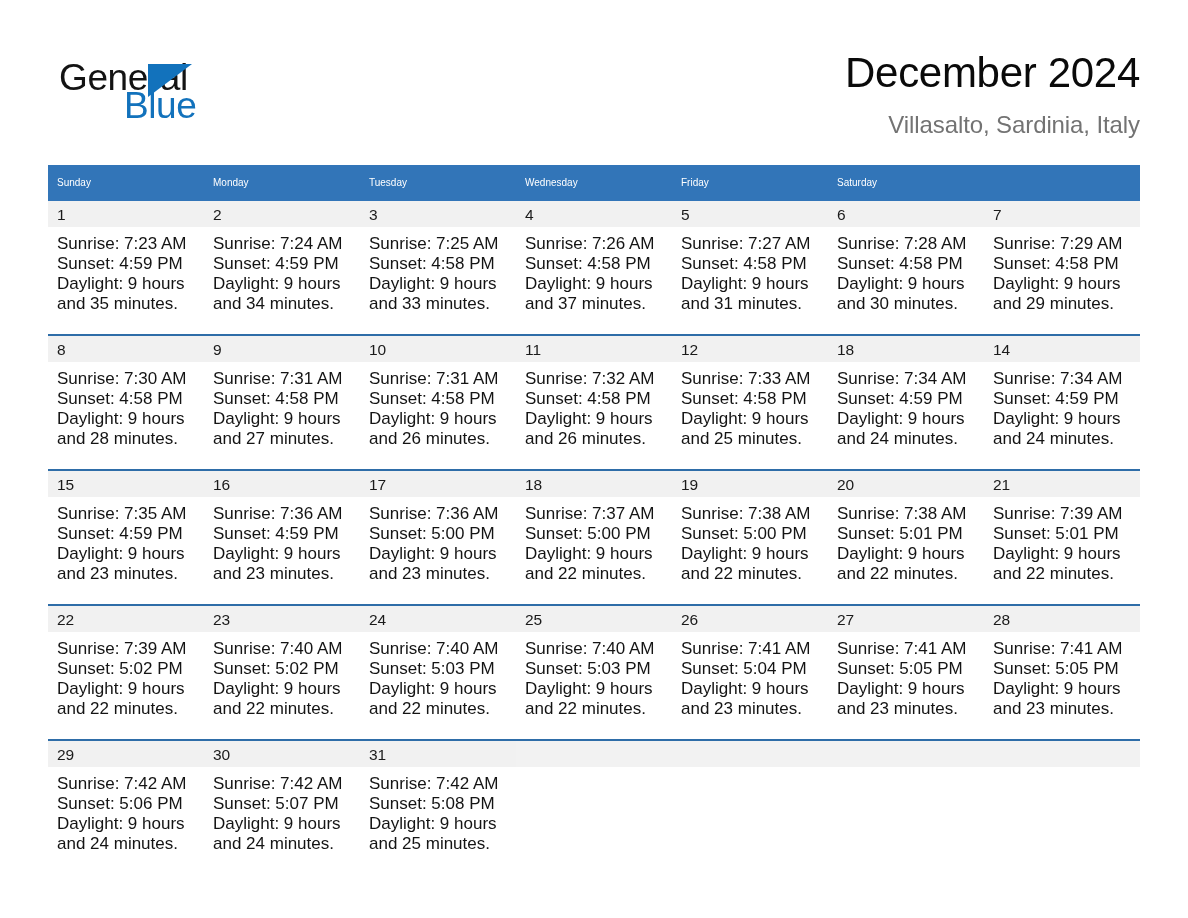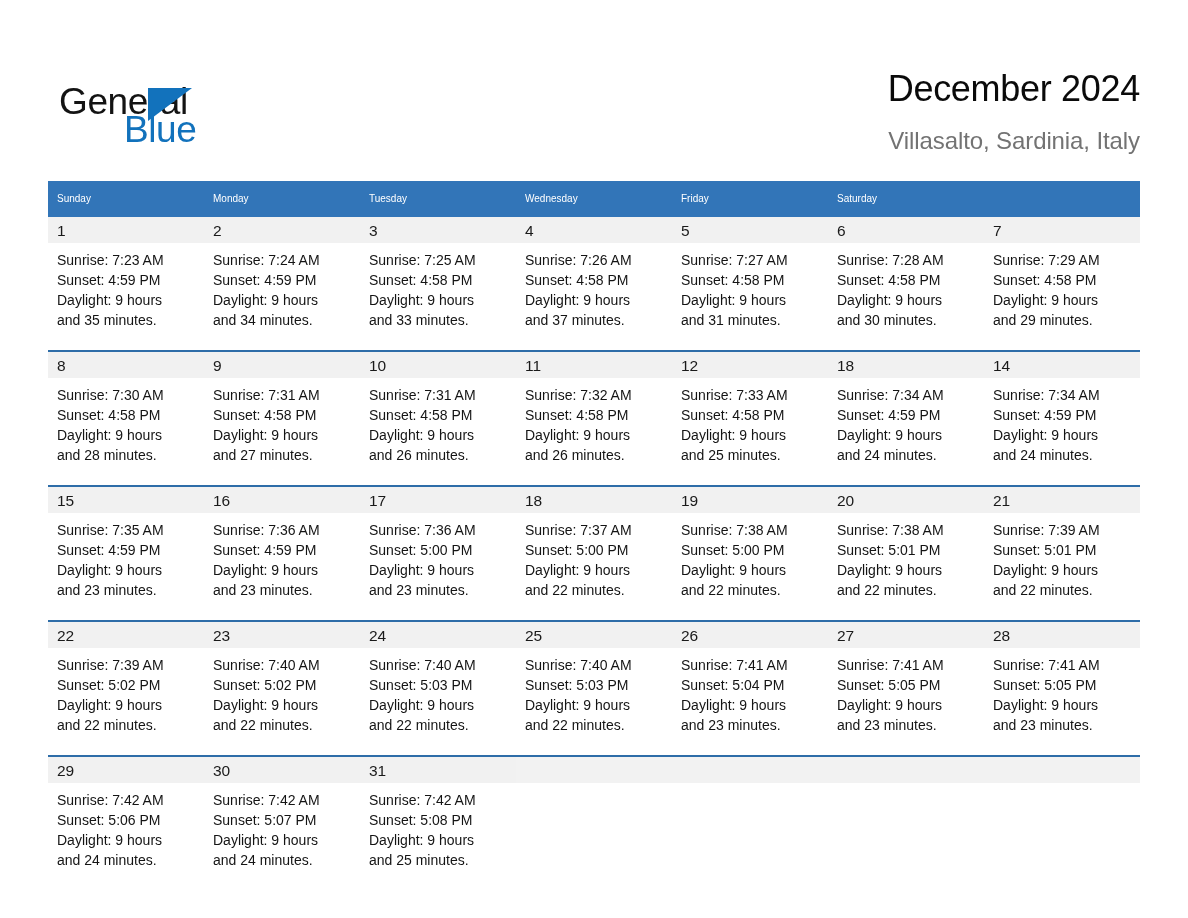--- a/index.html
+++ b/index.html
@@ -12,23 +12,23 @@
   .page {
     width: 1188px;
     height: 918px;
     position: relative;
     padding: 0 48px;
   }
 
   
   .masthead {
     display: flex;
-    align-items: flex-end;
+    align-items: center;
     justify-content: space-between;
-    padding-top: 62px;
+    padding-top: 46px;
   }
   .logo {
     position: relative;
     width: 210px;
     height: 78px;
   }
   .logo-general {
     position: absolute;
     left: 11px;
     top: 0px;
@@ -53,21 +53,21 @@
     width: 0;
     height: 0;
     border-left: 44px solid #1272bc;
     border-bottom: 33px solid transparent;
   }
   .titleblock {
     text-align: right;
     padding-top: 2px;
   }
   .cal-title {
-    font-size: 36px;
+    font-size: 42px;
     font-weight: normal;
     color: #0a0a0a;
     line-height: 50px;
     letter-spacing: -0.3px;
   }
   .cal-location {
     font-size: 24px;
     color: #737373;
     line-height: 32px;
     margin-top: 11px;
@@ -107,21 +107,21 @@
     height: 26px;
     padding: 3px 0 0 9px;
   }
   .daynum {
     font-size: 15.5px;
     color: #1a1a1a;
     line-height: 21px;
   }
   .dayinfo {
     padding: 7px 10px 0 9px;
-    font-size: 14px;
+    font-size: 17px;
     line-height: 20px;
     color: #141414;
   }
   .dayinfo div { white-space: nowrap; }
 </style>
 </head>
 <body>
 
 <div class="page">
 

